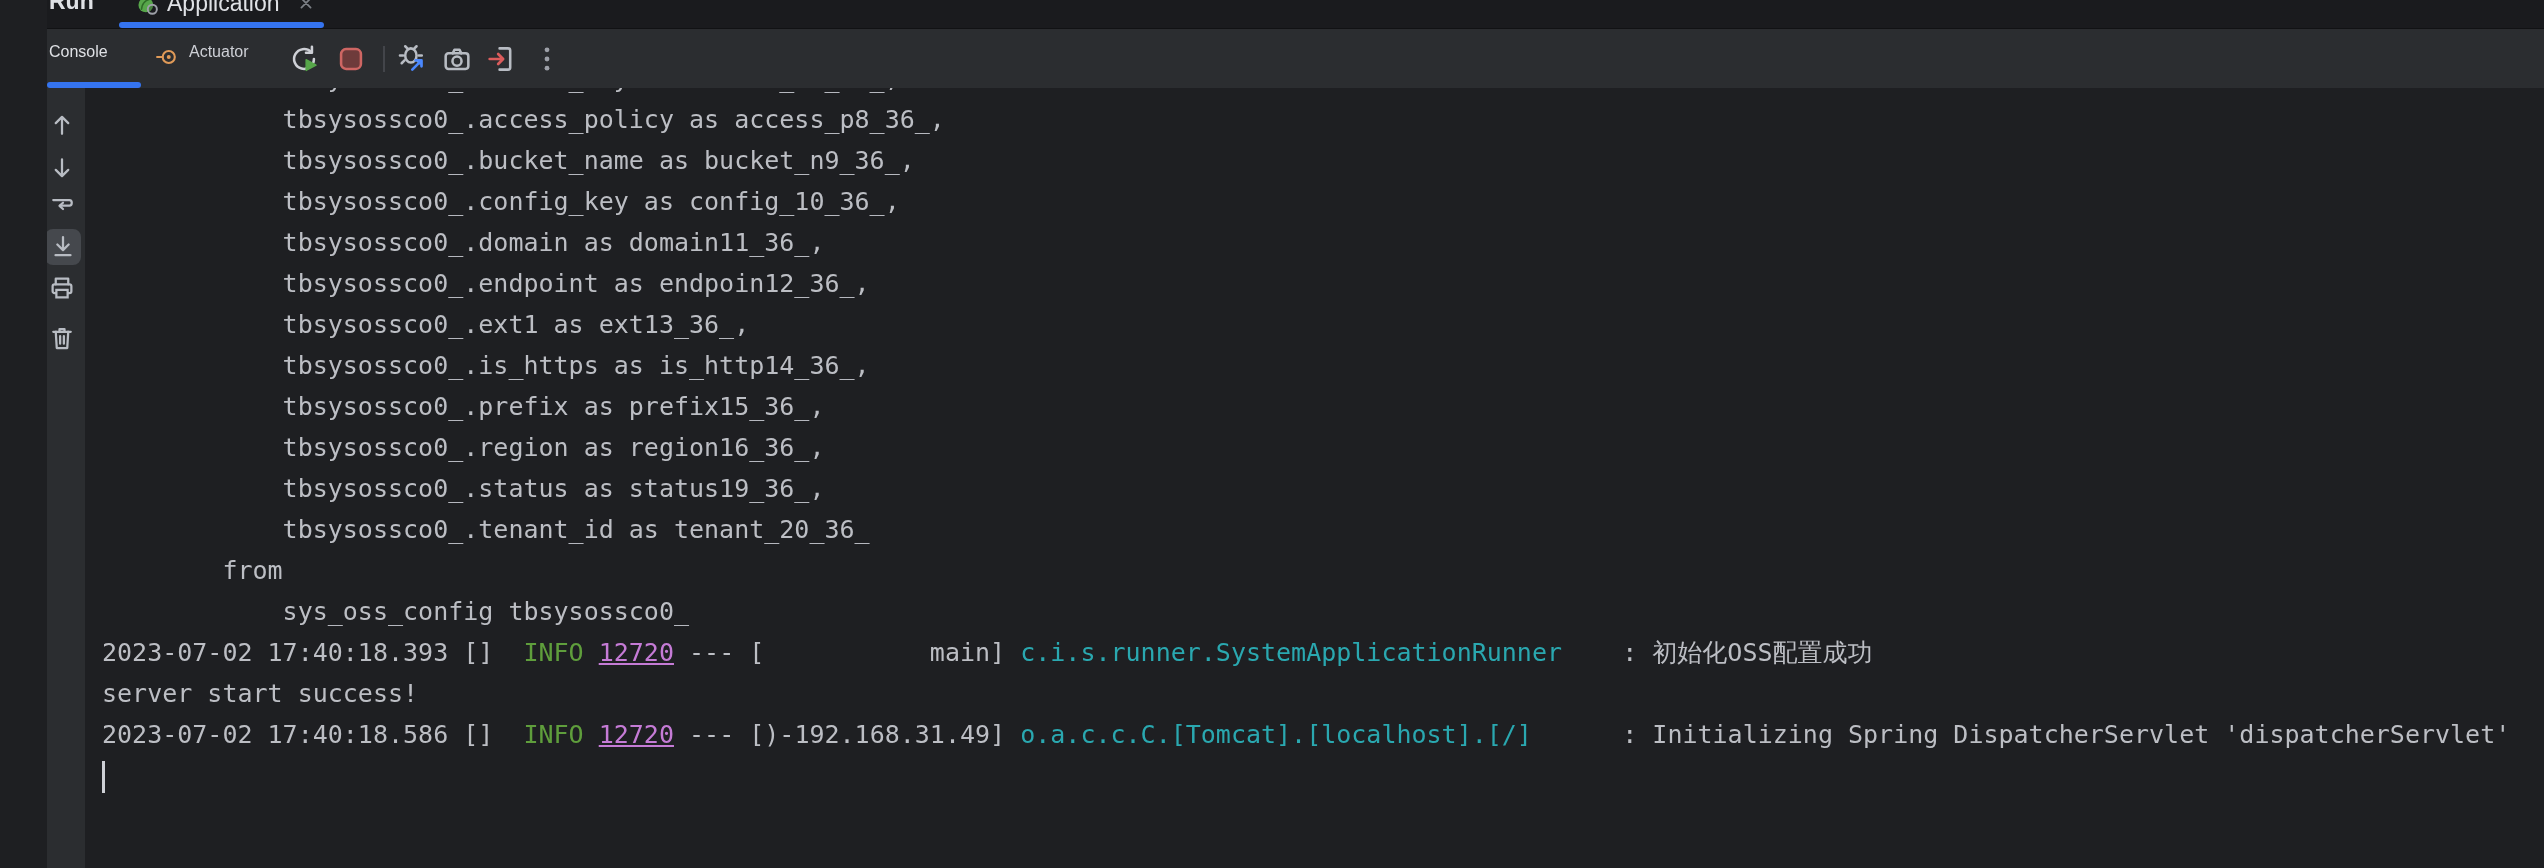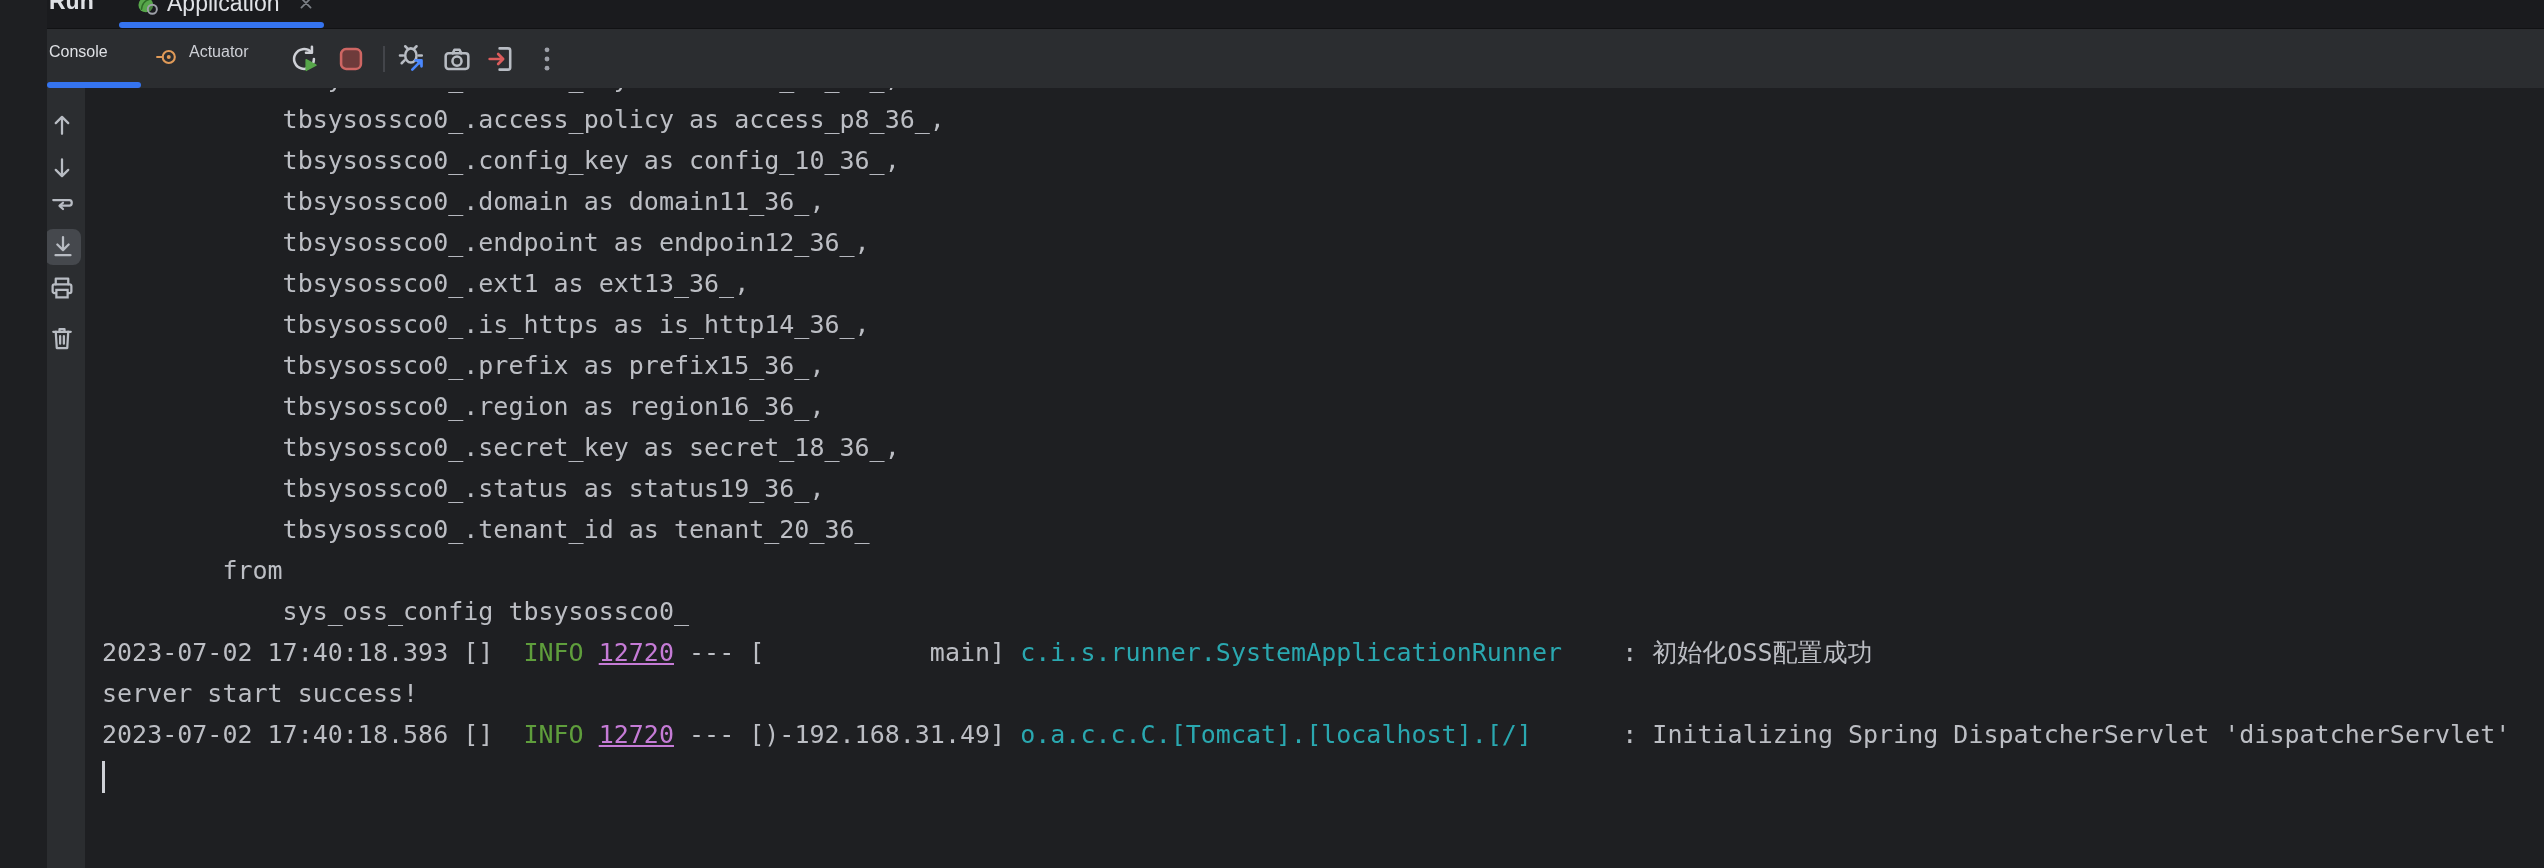--- a/index.html
+++ b/index.html
@@ -141,28 +141,28 @@
           <path d="M5 7h14M10 7V4.8h4V7" fill="none" stroke="#b8bcc3" stroke-width="1.8" stroke-linecap="round" stroke-linejoin="round"></path>
           <path d="M7 7l.8 13h8.4L17 7" fill="none" stroke="#b8bcc3" stroke-width="1.8" stroke-linecap="round" stroke-linejoin="round"></path>
           <path d="M10.5 10.5v6M13.5 10.5v6" fill="none" stroke="#b8bcc3" stroke-width="1.8" stroke-linecap="round" stroke-linejoin="round"></path>
         </svg></div>
     </div>
 
   <div class="console">
     <div class="clines">
         <div class="cline"><span class="seg-d">            tbsysossco0_.access_key as access_k7_36_,</span></div>
         <div class="cline"><span class="seg-d">            tbsysossco0_.access_policy as access_p8_36_,</span></div>
+        <div class="cline"><span class="seg-d">            tbsysossco0_.bucket_name as bucket_n9_36_,</span></div>
         <div class="cline"><span class="seg-d">            tbsysossco0_.config_key as config_10_36_,</span></div>
         <div class="cline"><span class="seg-d">            tbsysossco0_.domain as domain11_36_,</span></div>
         <div class="cline"><span class="seg-d">            tbsysossco0_.endpoint as endpoin12_36_,</span></div>
         <div class="cline"><span class="seg-d">            tbsysossco0_.ext1 as ext13_36_,</span></div>
         <div class="cline"><span class="seg-d">            tbsysossco0_.is_https as is_http14_36_,</span></div>
         <div class="cline"><span class="seg-d">            tbsysossco0_.prefix as prefix15_36_,</span></div>
         <div class="cline"><span class="seg-d">            tbsysossco0_.region as region16_36_,</span></div>
-        <div class="cline"><span class="seg-d">            tbsysossco0_.secret_key as secret_18_36_,</span></div>
         <div class="cline"><span class="seg-d">            tbsysossco0_.status as status19_36_,</span></div>
         <div class="cline"><span class="seg-d">            tbsysossco0_.tenant_id as tenant_20_36_</span></div>
         <div class="cline"><span class="seg-d">        from</span></div>
         <div class="cline"><span class="seg-d">            sys_oss_config tbsysossco0_</span></div>
         <div class="cline"><span class="seg-d">2023-07-02 17:40:18.393 []  </span><span class="seg-info">INFO</span><span class="seg-d"> </span><span class="seg-pid">12720</span><span class="seg-d"> --- [           main] </span><span class="seg-logger">c.i.s.runner.SystemApplicationRunner</span><span class="seg-d">    : 初始化OSS配置成功</span></div>
         <div class="cline"><span class="seg-d">server start success!</span></div>
         <div class="cline"><span class="seg-d">2023-07-02 17:40:18.586 []  </span><span class="seg-info">INFO</span><span class="seg-d"> </span><span class="seg-pid">12720</span><span class="seg-d"> --- [)-192.168.31.49] </span><span class="seg-logger">o.a.c.c.C.[Tomcat].[localhost].[/]</span><span class="seg-d">      : Initializing Spring DispatcherServlet 'dispatcherServlet'</span></div>
         <div class="cline"><span class="caret"></span></div>
       </div>
   </div>

